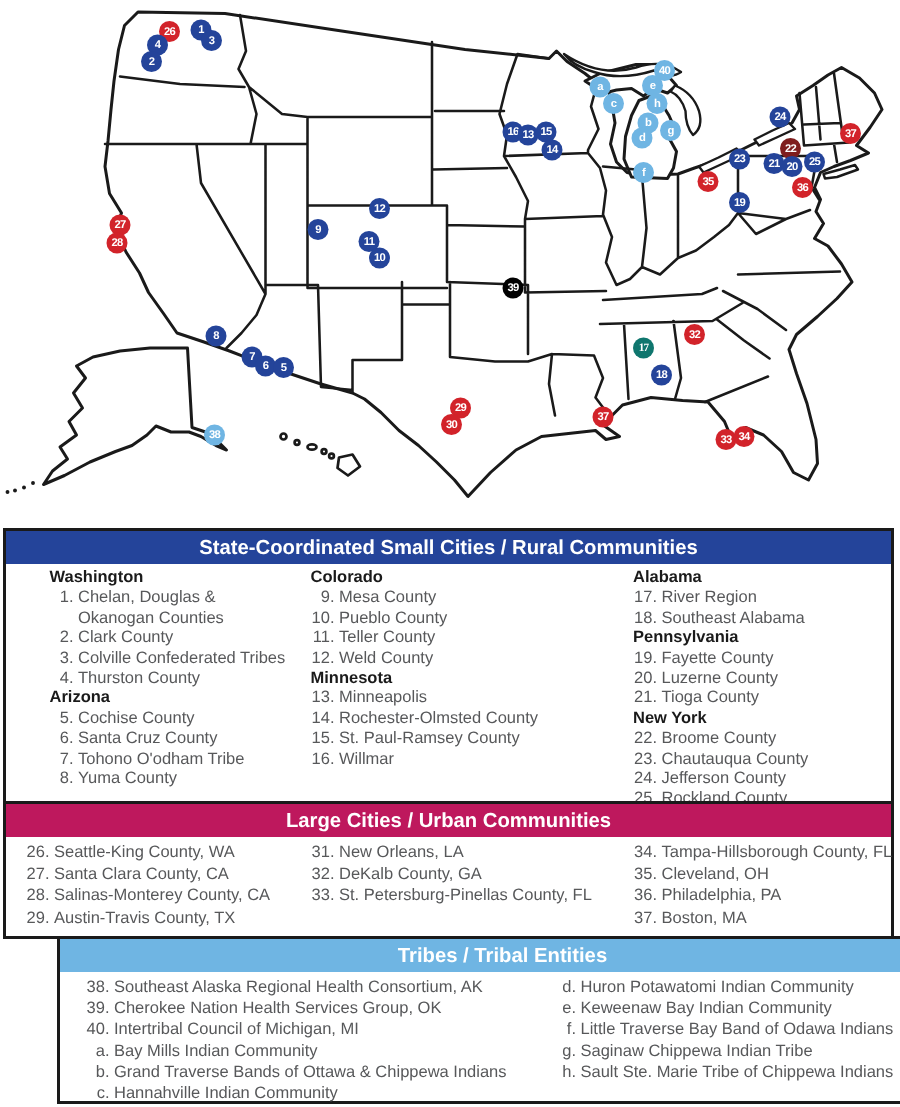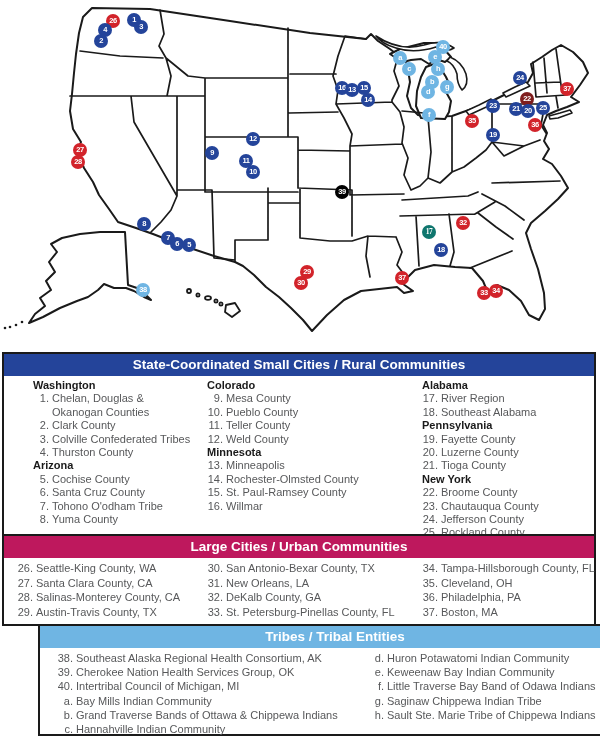--- a/index.html
+++ b/index.html
@@ -257,21 +257,20 @@
   <div class="section" id="sec-urban">
     <div class="sec-header">Large Cities / Urban Communities</div>
     <div class="sec-body">
         <div class="col col-0" style="left: 13px;">
           <div class="line"><span class="num">26.</span><span>Seattle-King County, WA</span></div>
           <div class="line"><span class="num">27.</span><span>Santa Clara County, CA</span></div>
           <div class="line"><span class="num">28.</span><span>Salinas-Monterey County, CA</span></div>
           <div class="line"><span class="num">29.</span><span>Austin-Travis County, TX</span></div>
         </div>
         <div class="col col-1" style="left: 203px;">
-          <div class="line"><span class="num">30.</span><span>San Antonio-Bexar County, TX</span></div>
           <div class="line"><span class="num">31.</span><span>New Orleans, LA</span></div>
           <div class="line"><span class="num">32.</span><span>DeKalb County, GA</span></div>
           <div class="line"><span class="num">33.</span><span>St. Petersburg-Pinellas County, FL</span></div>
         </div>
         <div class="col col-2" style="left: 418px;">
           <div class="line"><span class="num">34.</span><span>Tampa-Hillsborough County, FL</span></div>
           <div class="line"><span class="num">35.</span><span>Cleveland, OH</span></div>
           <div class="line"><span class="num">36.</span><span>Philadelphia, PA</span></div>
           <div class="line"><span class="num">37.</span><span>Boston, MA</span></div>
         </div>

